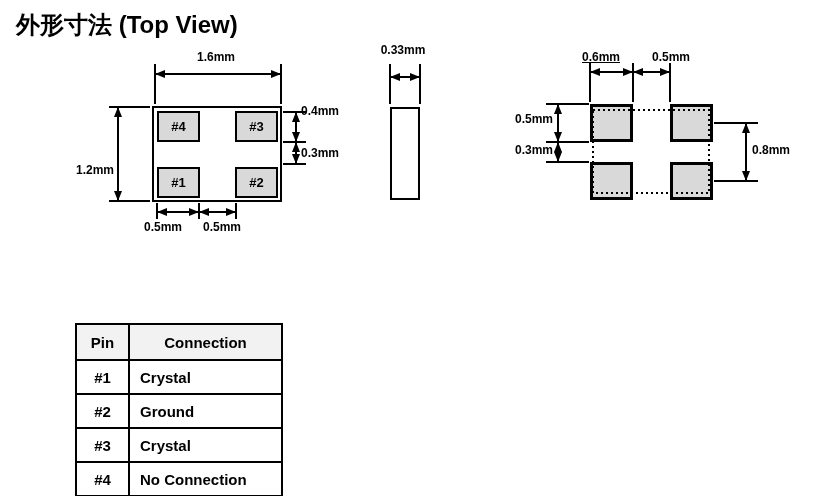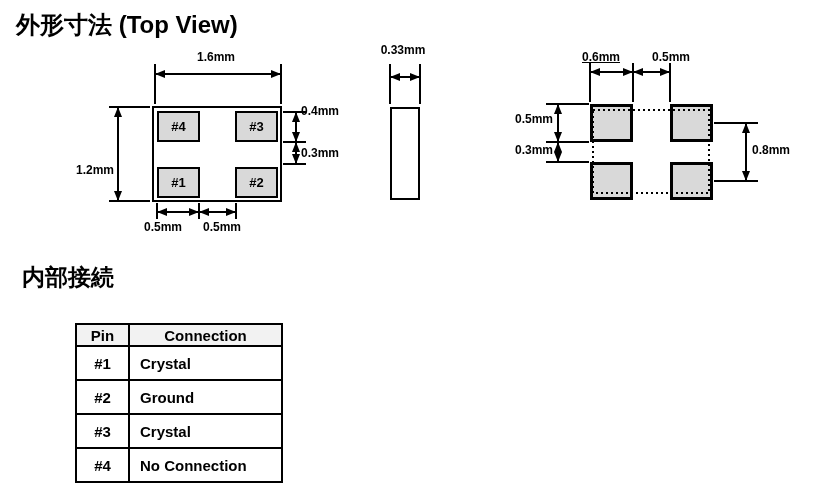--- a/index.html
+++ b/index.html
@@ -22,34 +22,33 @@
   .land-pad{
     position:absolute;box-sizing:border-box;border:3px solid #000;background:#d9d9d9;z-index:2;
   }
   .overlay{position:absolute;left:0;top:0;z-index:3;pointer-events:none;}
   .table-wrap{position:absolute;left:75px;top:323px;z-index:2;}
   table.conn{border-collapse:collapse;}
   table.conn th,table.conn td{
     border:2px solid #000;font-size:15px;font-weight:bold;box-sizing:border-box;
     font-family:"Liberation Sans","DejaVu Sans",sans-serif;
   }
-  table.conn th{background:#f2f2f2;height:22px;text-align:center;}
+  table.conn th{background:#f2f2f2;height:36px;text-align:center;}
   table.conn td{height:34px;}
   td.pin-cell{width:53px;text-align:center;}
   th.pin-head{width:53px;}
   th.conn-head{width:153px;}
   td.conn-cell{width:153px;text-align:left;padding-left:10px;border-radius:15px;}
 </style>
 </head>
 <body>
 
 <div class="stage">
 
   <div class="sec-title" style="left:16px;top:9px;">外形寸法 (Top View)</div>
-  <div class="sec-title" style="left:22px;top:262px;font-size:23px;">内部接続</div>
 
   <div class="outline-rect" style="left:152px;top:106px;width:130px;height:96px;"></div>
   <div class="pad" style="left:157px;top:111px;width:43px;height:31px;">
       <span>#4</span>
     </div>
   <div class="pad" style="left:235px;top:111px;width:43px;height:31px;">
       <span>#3</span>
     </div>
   <div class="pad" style="left:157px;top:167px;width:43px;height:31px;">
       <span>#1</span>

